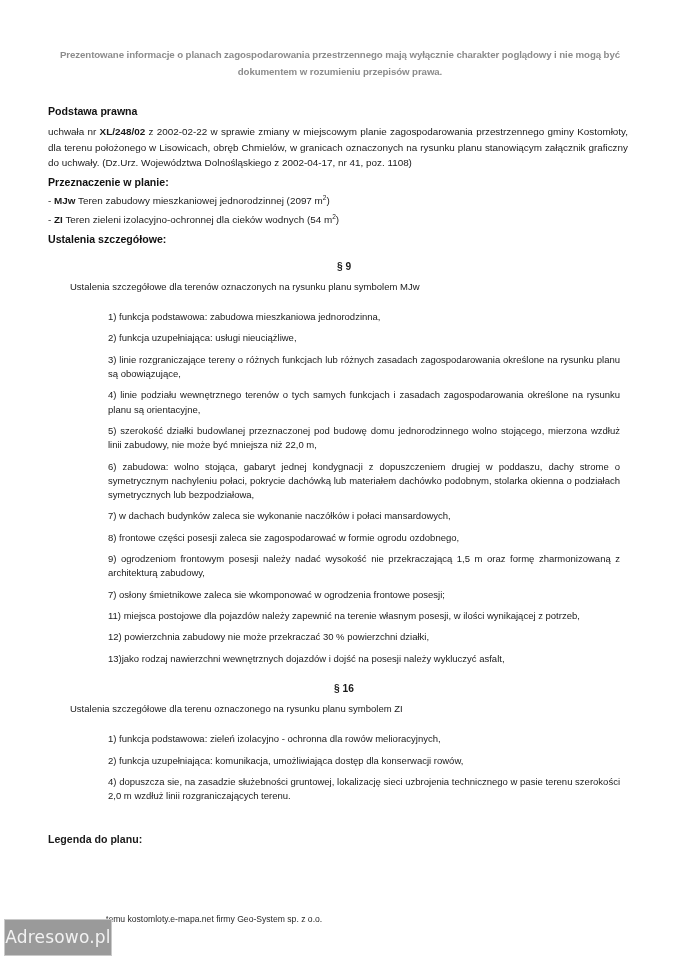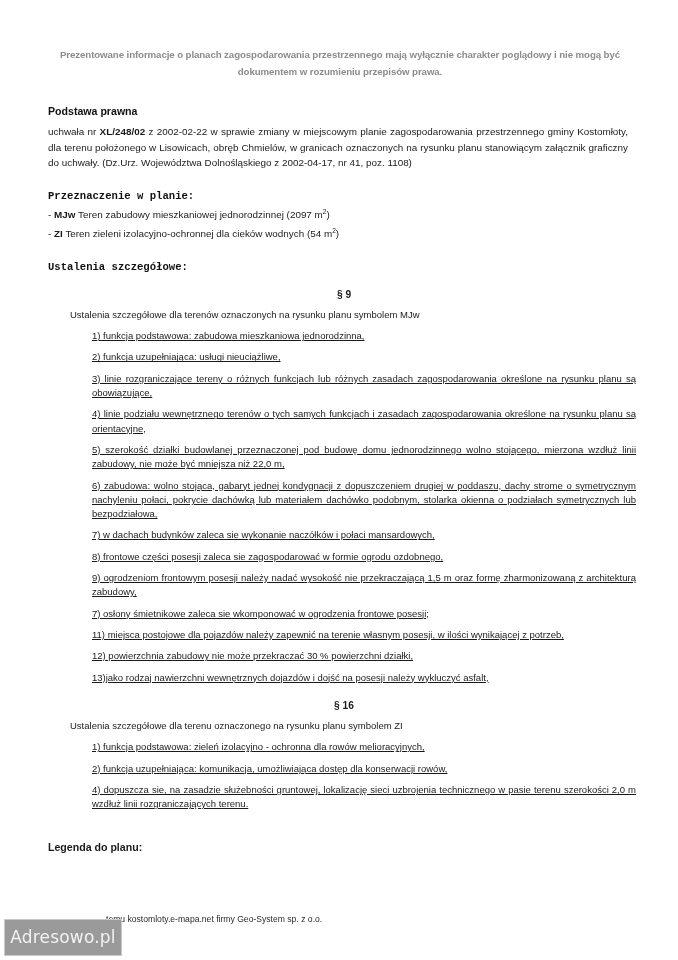--- a/index.html
+++ b/index.html
@@ -50,21 +50,21 @@
   .doc-title .line2 { display: block; }
 
   
   h2.section-head {
     font-size: 10.6px;
     font-weight: bold;
     color: #111;
     margin: 24px 0 0 0;
     line-height: 14px;
   }
-  h2.section-head.tight { margin-top: 18px; font-family: Liberation Mono, monospace; }
+  h2.section-head.tight { margin-top: 4px; }
 
   
   .para {
     font-size: 9.9px;
     line-height: 15.6px;
     text-align: justify;
     margin: 7px 12px 0 0;
     color: #1a1a1a;
   }
   .para.legal { margin-top: 6px; }
@@ -91,24 +91,23 @@
     margin: 14px 0 0 0;
     line-height: 14px;
   }
   .par-intro {
     font-size: 9.5px;
     line-height: 14.6px;
     margin: 6px 0 0 22px;
     color: #1a1a1a;
   }
   .clause-list {
-    margin: 0;
+    margin: 16px;
     padding: 0;
     list-style: none;
-    text-decoration: underline;
   }
   .clause {
     font-size: 9.5px;
     line-height: 14.3px;
     text-align: justify;
     margin: 7px 0 0 44px;
     padding-right: 4px;
     color: #1a1a1a;
   }
 
@@ -128,21 +127,21 @@
     font-size: 8.6px;
     line-height: 12px;
     color: #2a2a2a;
     white-space: nowrap;
   }
 
   .watermark {
     position: absolute;
     left: 4px;
     top: 919px;
-    width: 118px;
+    width: 108px;
     height: 37px;
     background: #9a9a9a;
     border: 1px solid #c9c9c9;
     box-sizing: border-box;
     display: flex;
     align-items: center;
     justify-content: center;
   }
   .watermark span {
     color: #f2f2f2;

